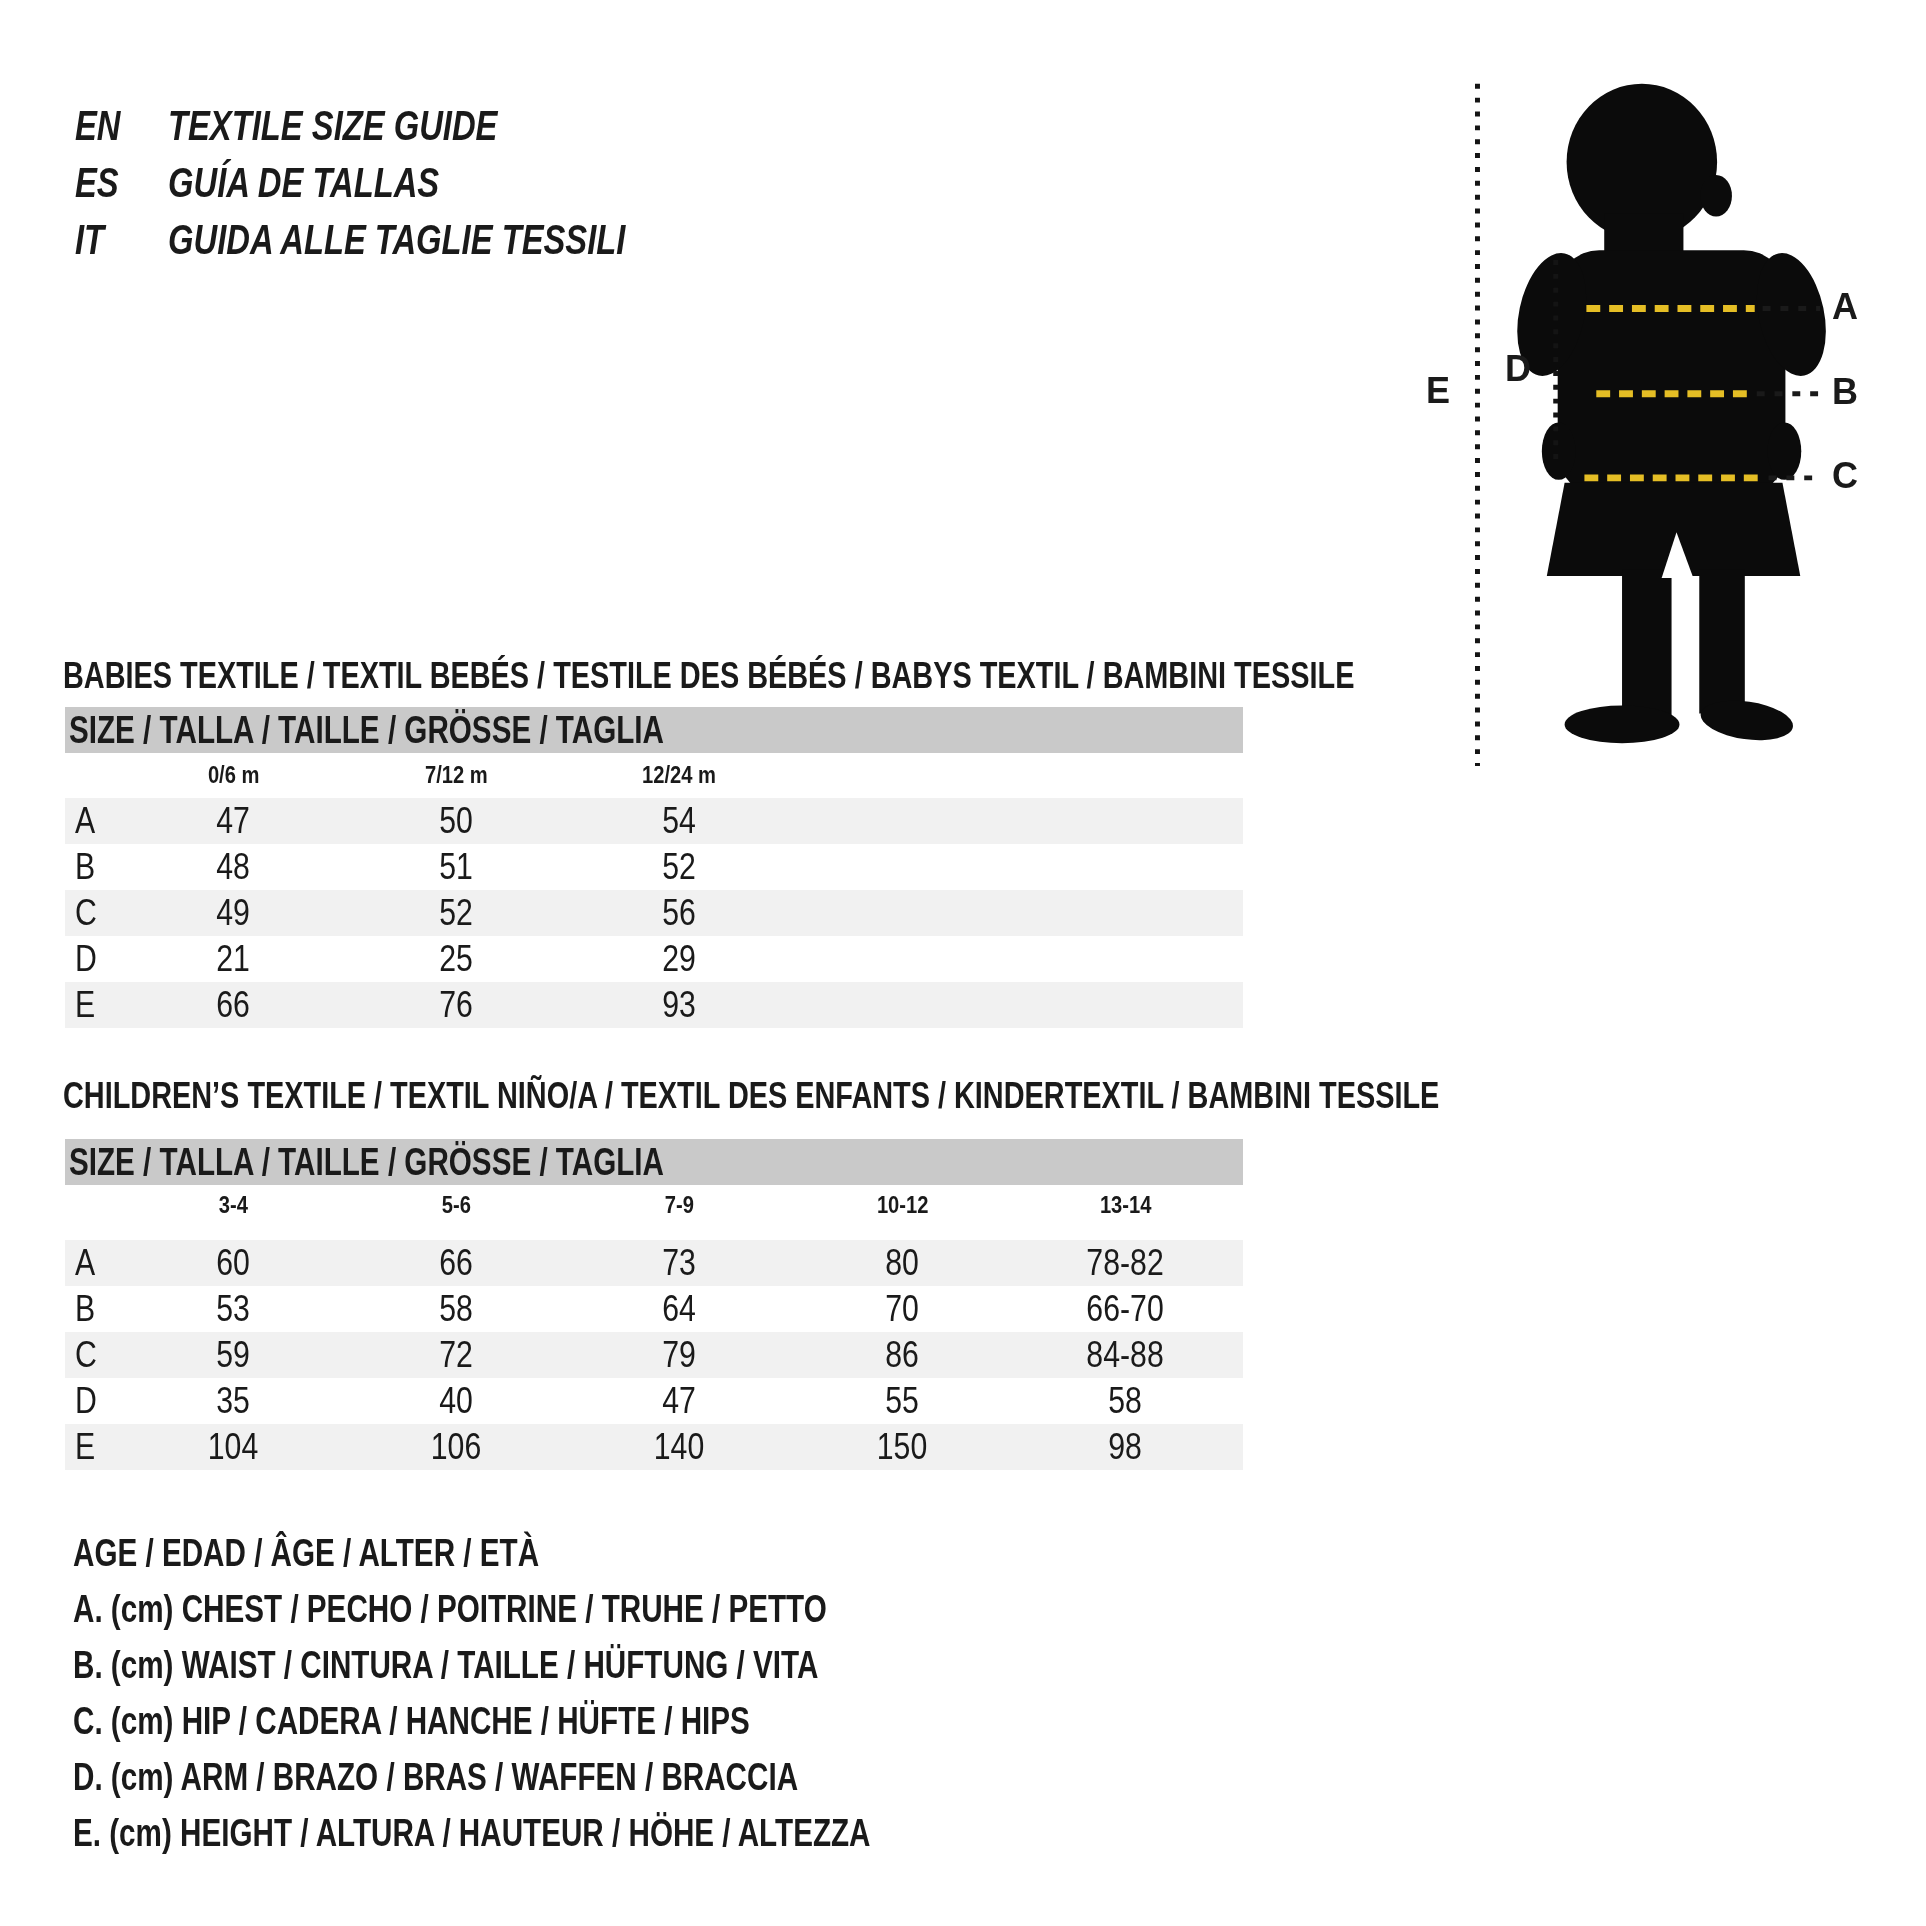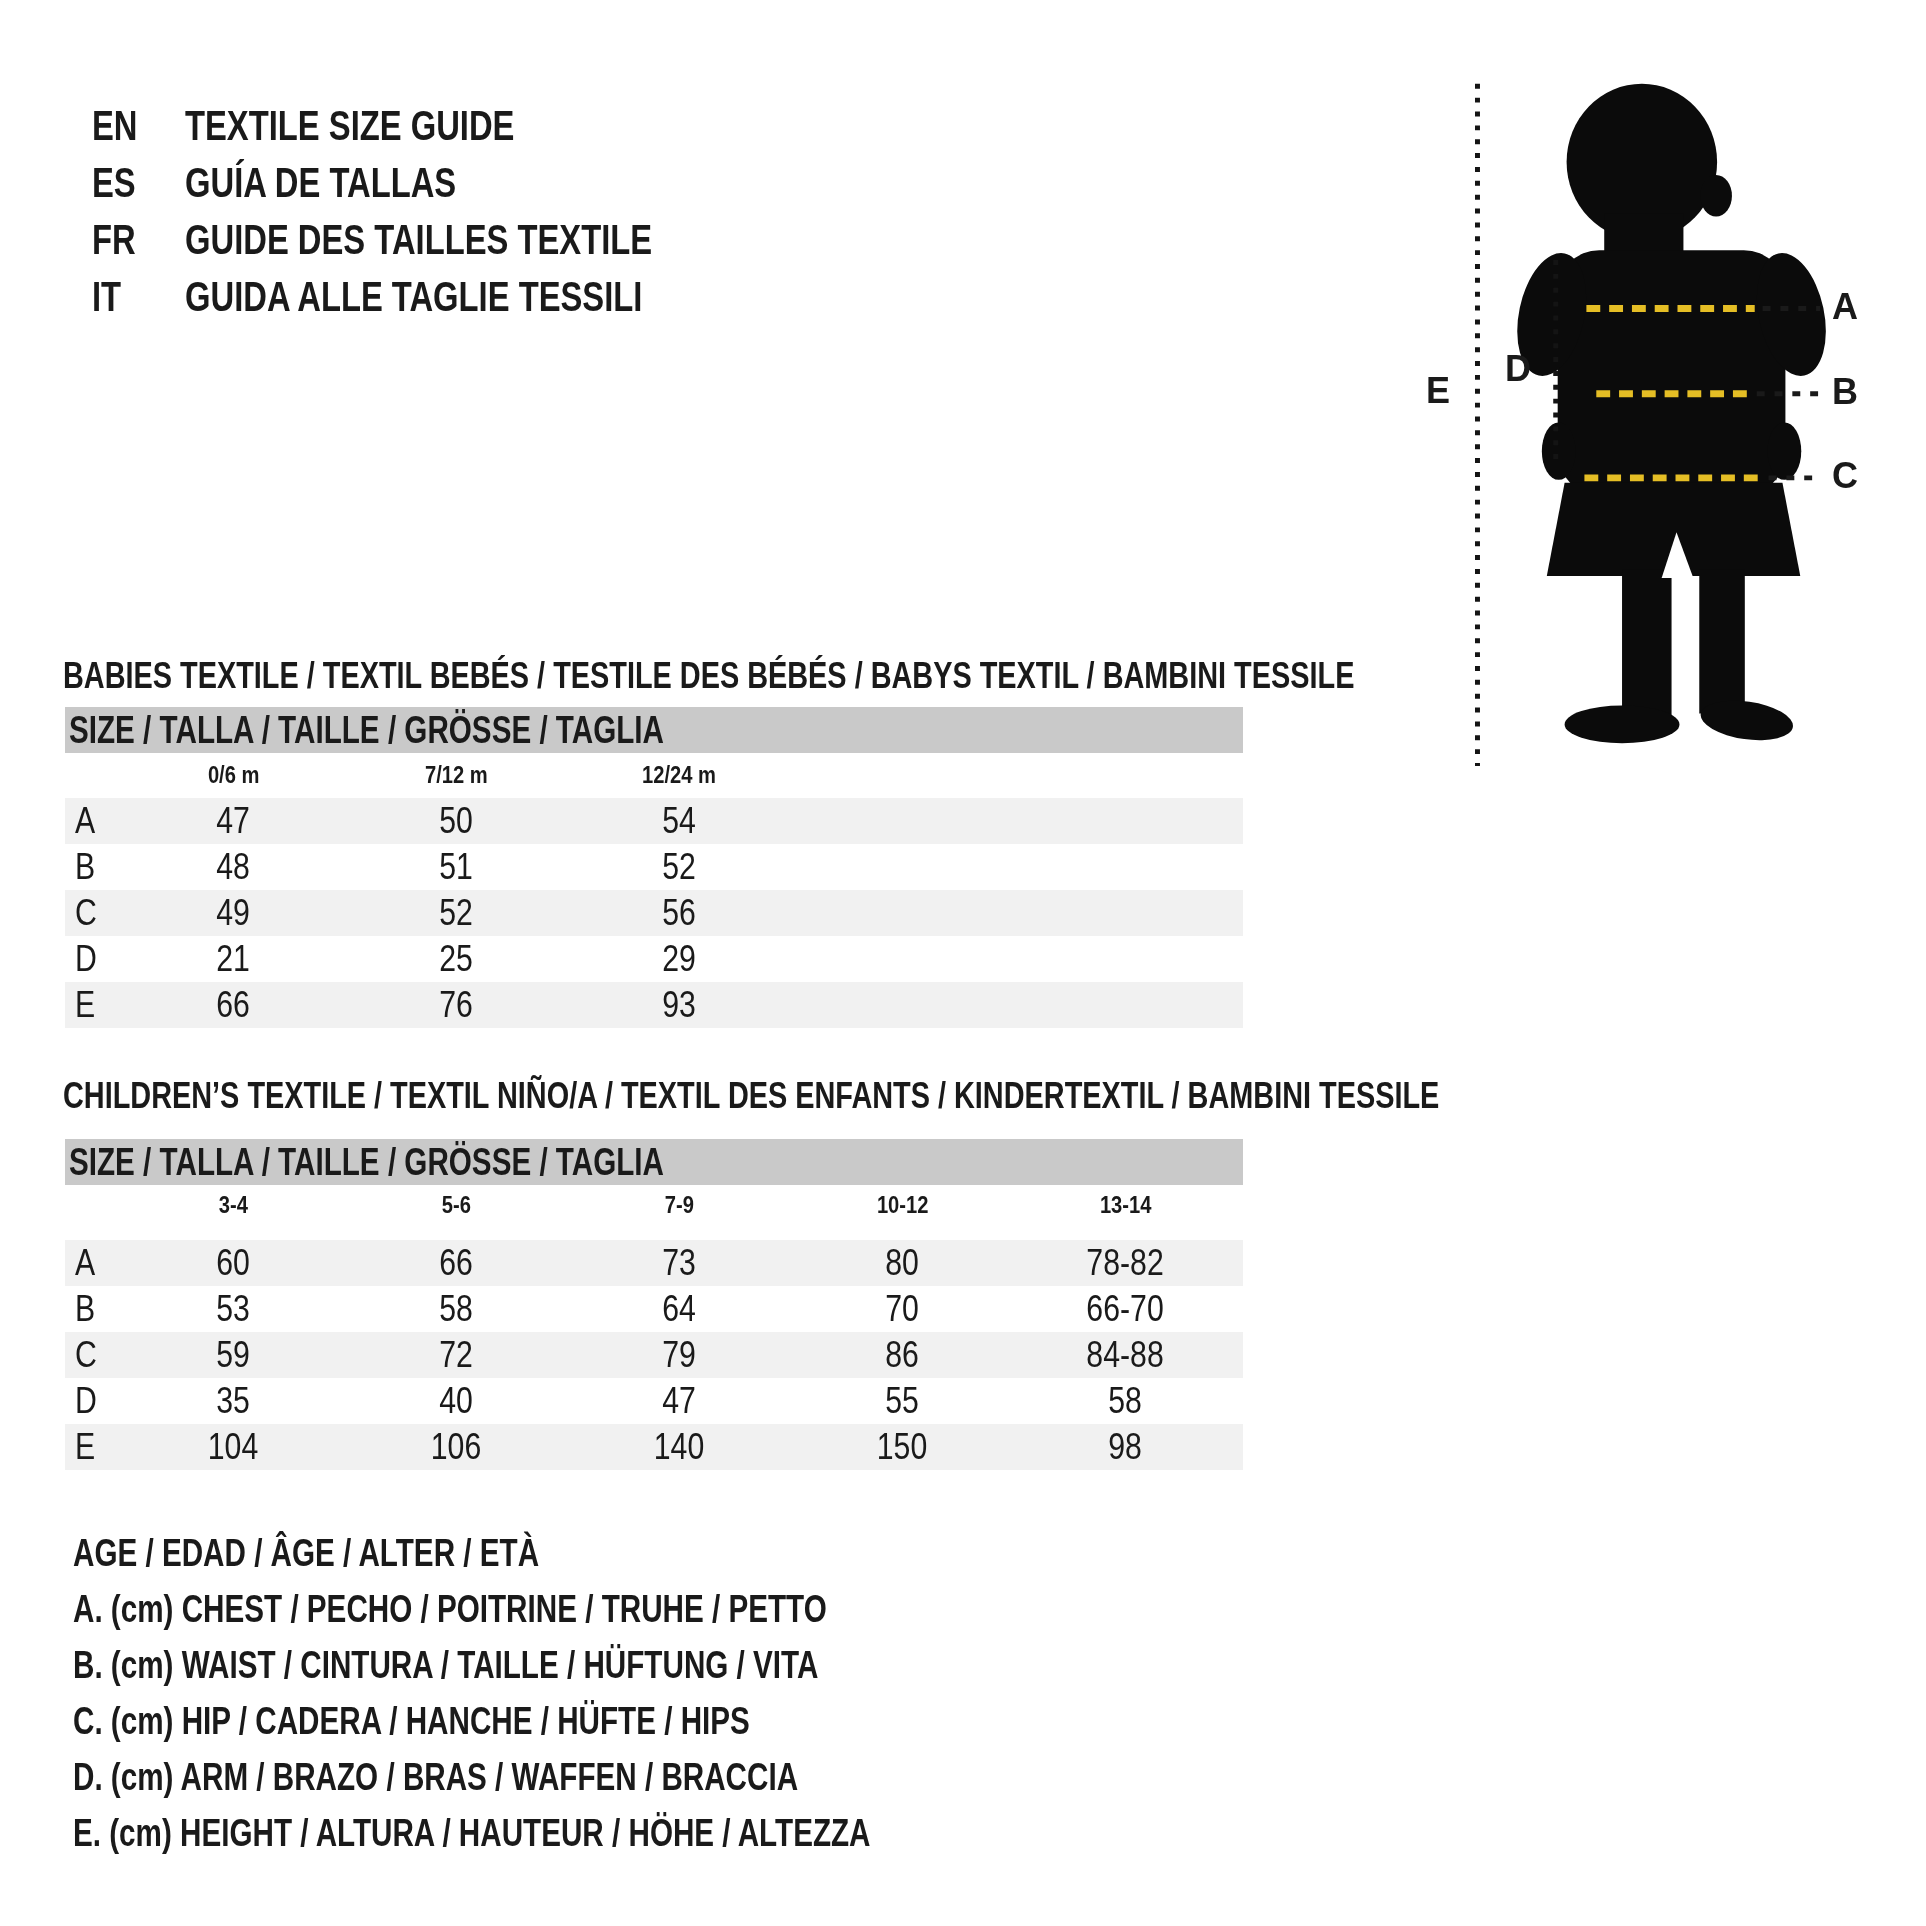--- a/index.html
+++ b/index.html
@@ -18,21 +18,21 @@
     transform-origin: 0 50%;
     white-space: nowrap;
   }
   .condc {
     display: inline-block;
     transform: scaleX(0.84);
     transform-origin: 50% 50%;
     white-space: nowrap;
   }
   
-  .langs { position: absolute; left: 92px; top: 97px; }
+  .langs { position: absolute; left: 75px; top: 97px; font-style: italic; }
   .lang-row { display: flex; height: 57px; align-items: center; font-size: 42px; font-weight: bold; }
   .lang-code { width: 93px; }
   
   .sec-title { position: absolute; left: 63px; font-size: 37px; font-weight: bold; }
   .babies-title { top: 642px; margin-top: 13px; }
   .children-title { top: 1075px; }
   
   .band {
     position: absolute; left: 65px; width: 1178px; height: 46px;
     background: #c9c9c9; display: flex; align-items: center;
@@ -77,24 +77,20 @@
 <div class="page">
 
   <div class="langs">
     <div class="lang-row">
       <span class="lang-code"><span class="cond">EN</span></span>
       <span class="cond">TEXTILE SIZE GUIDE</span>
     </div>
     <div class="lang-row">
       <span class="lang-code"><span class="cond">ES</span></span>
       <span class="cond">GUÍA DE TALLAS</span>
-    </div>
-    <div class="lang-row">
-      <span class="lang-code"><span class="cond">FR</span></span>
-      <span class="cond">GUIDE DES TAILLES TEXTILE</span>
     </div>
     <div class="lang-row">
       <span class="lang-code"><span class="cond">IT</span></span>
       <span class="cond">GUIDA ALLE TAGLIE TESSILI</span>
     </div>
   </div>
 
   <div class="diagram">
     <svg width="501" height="713" viewBox="0 0 506 720">
       <g fill="#0b0b0b">

